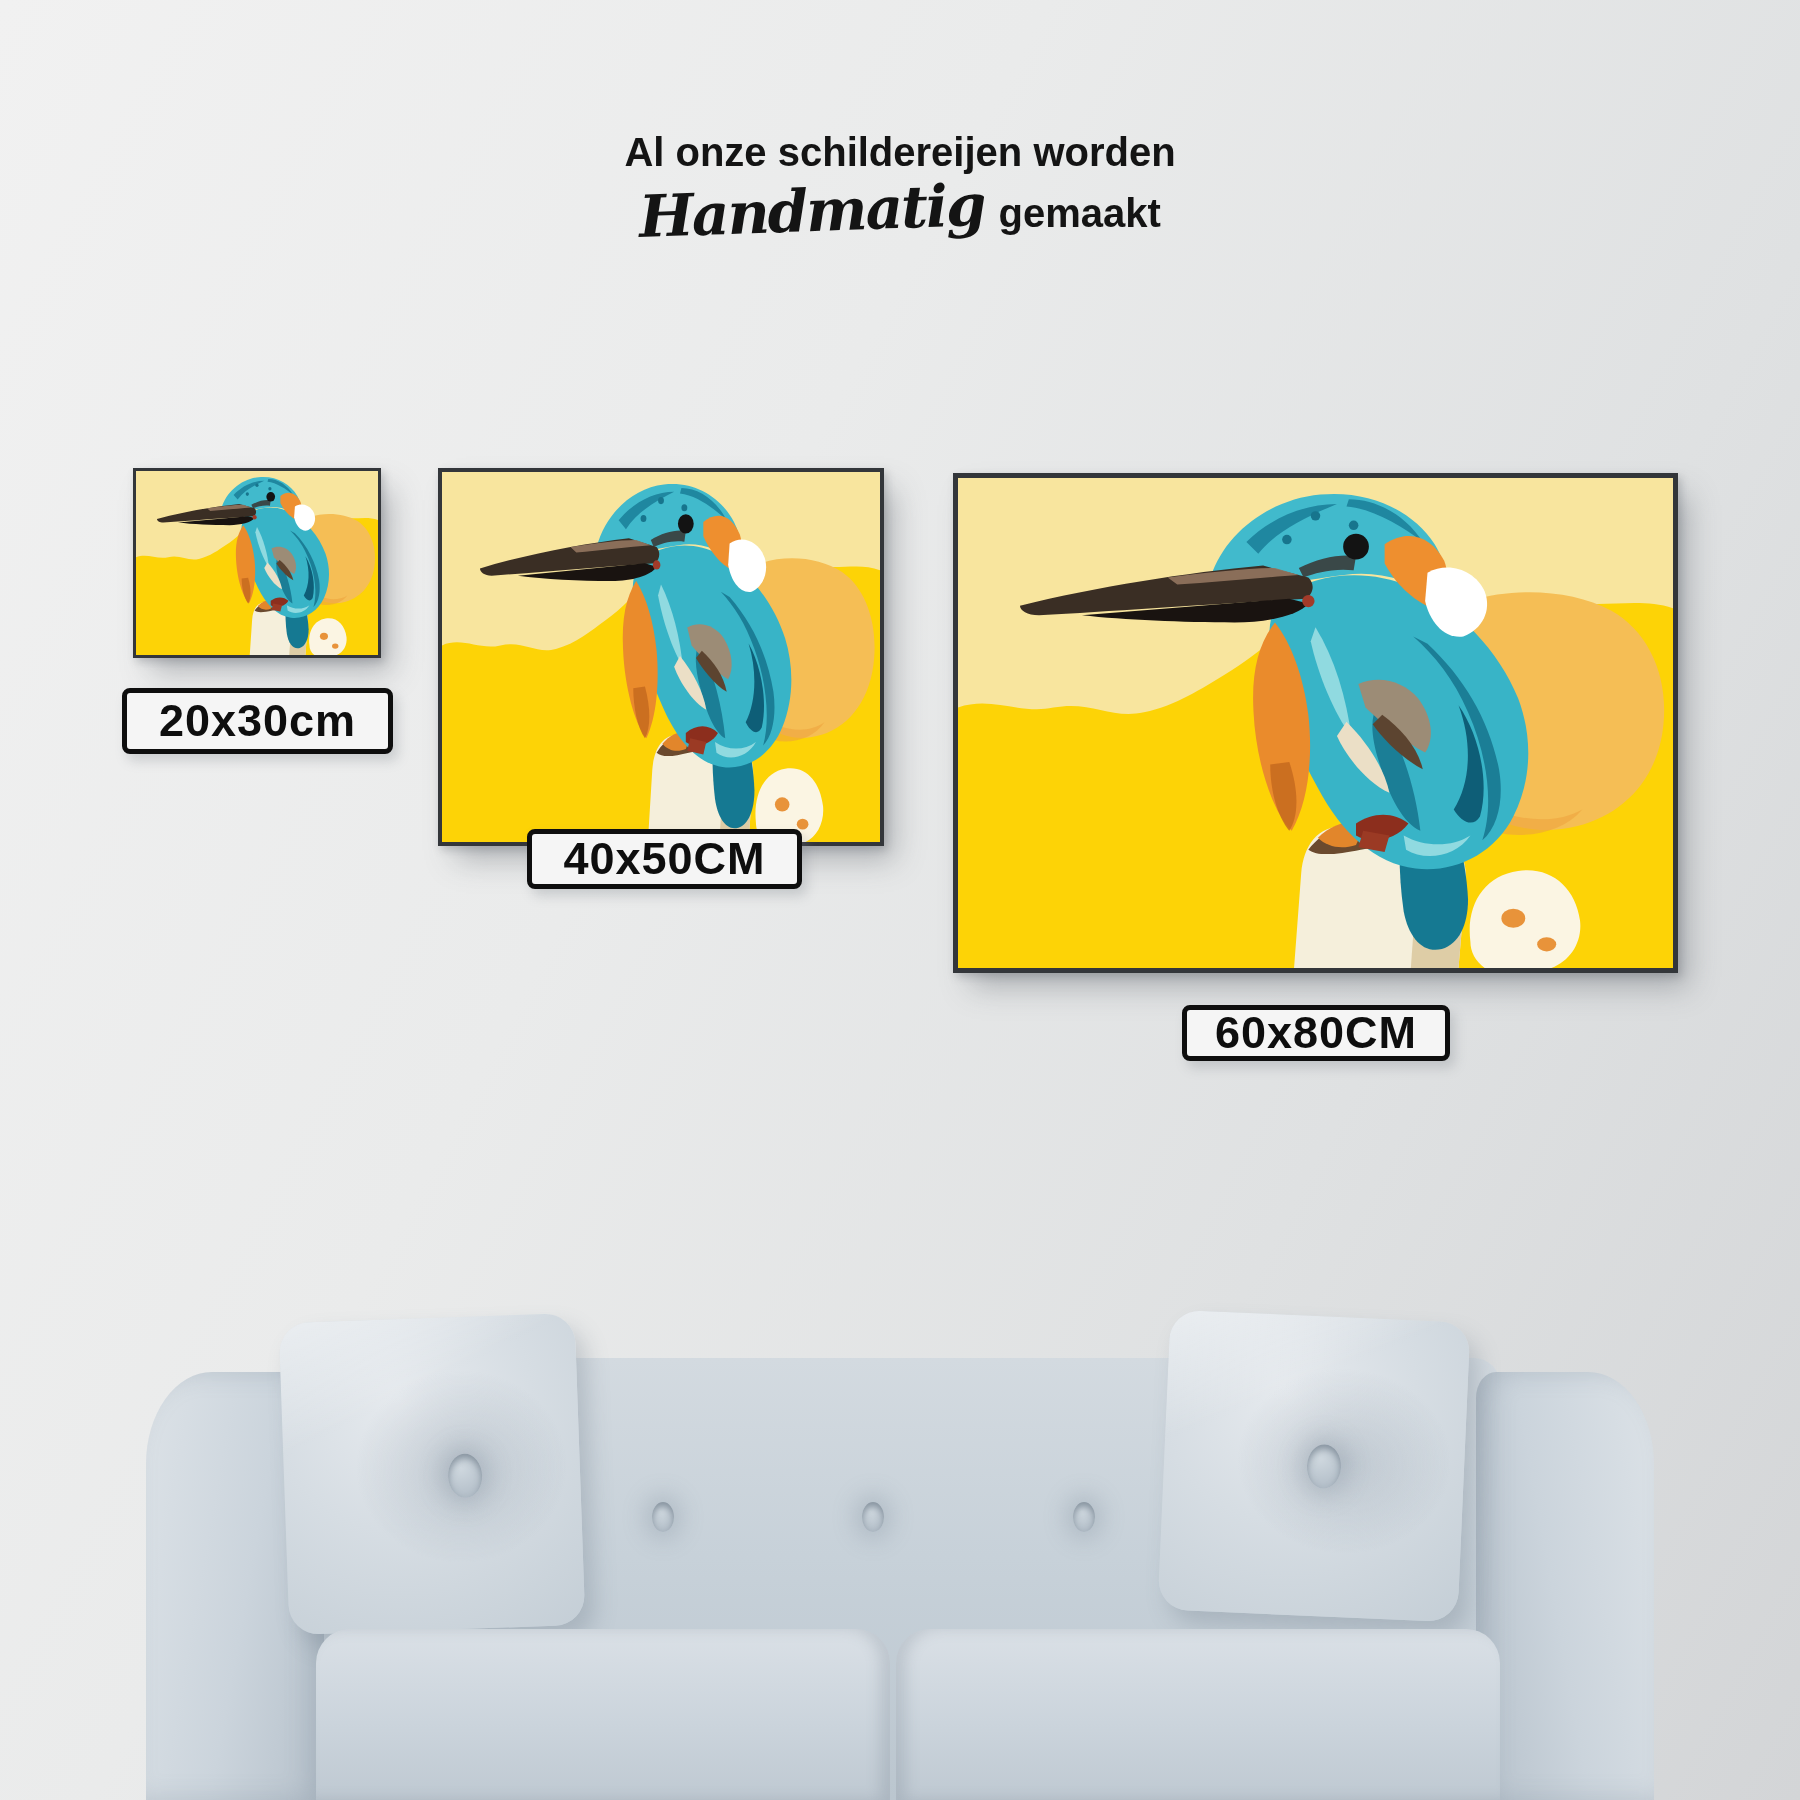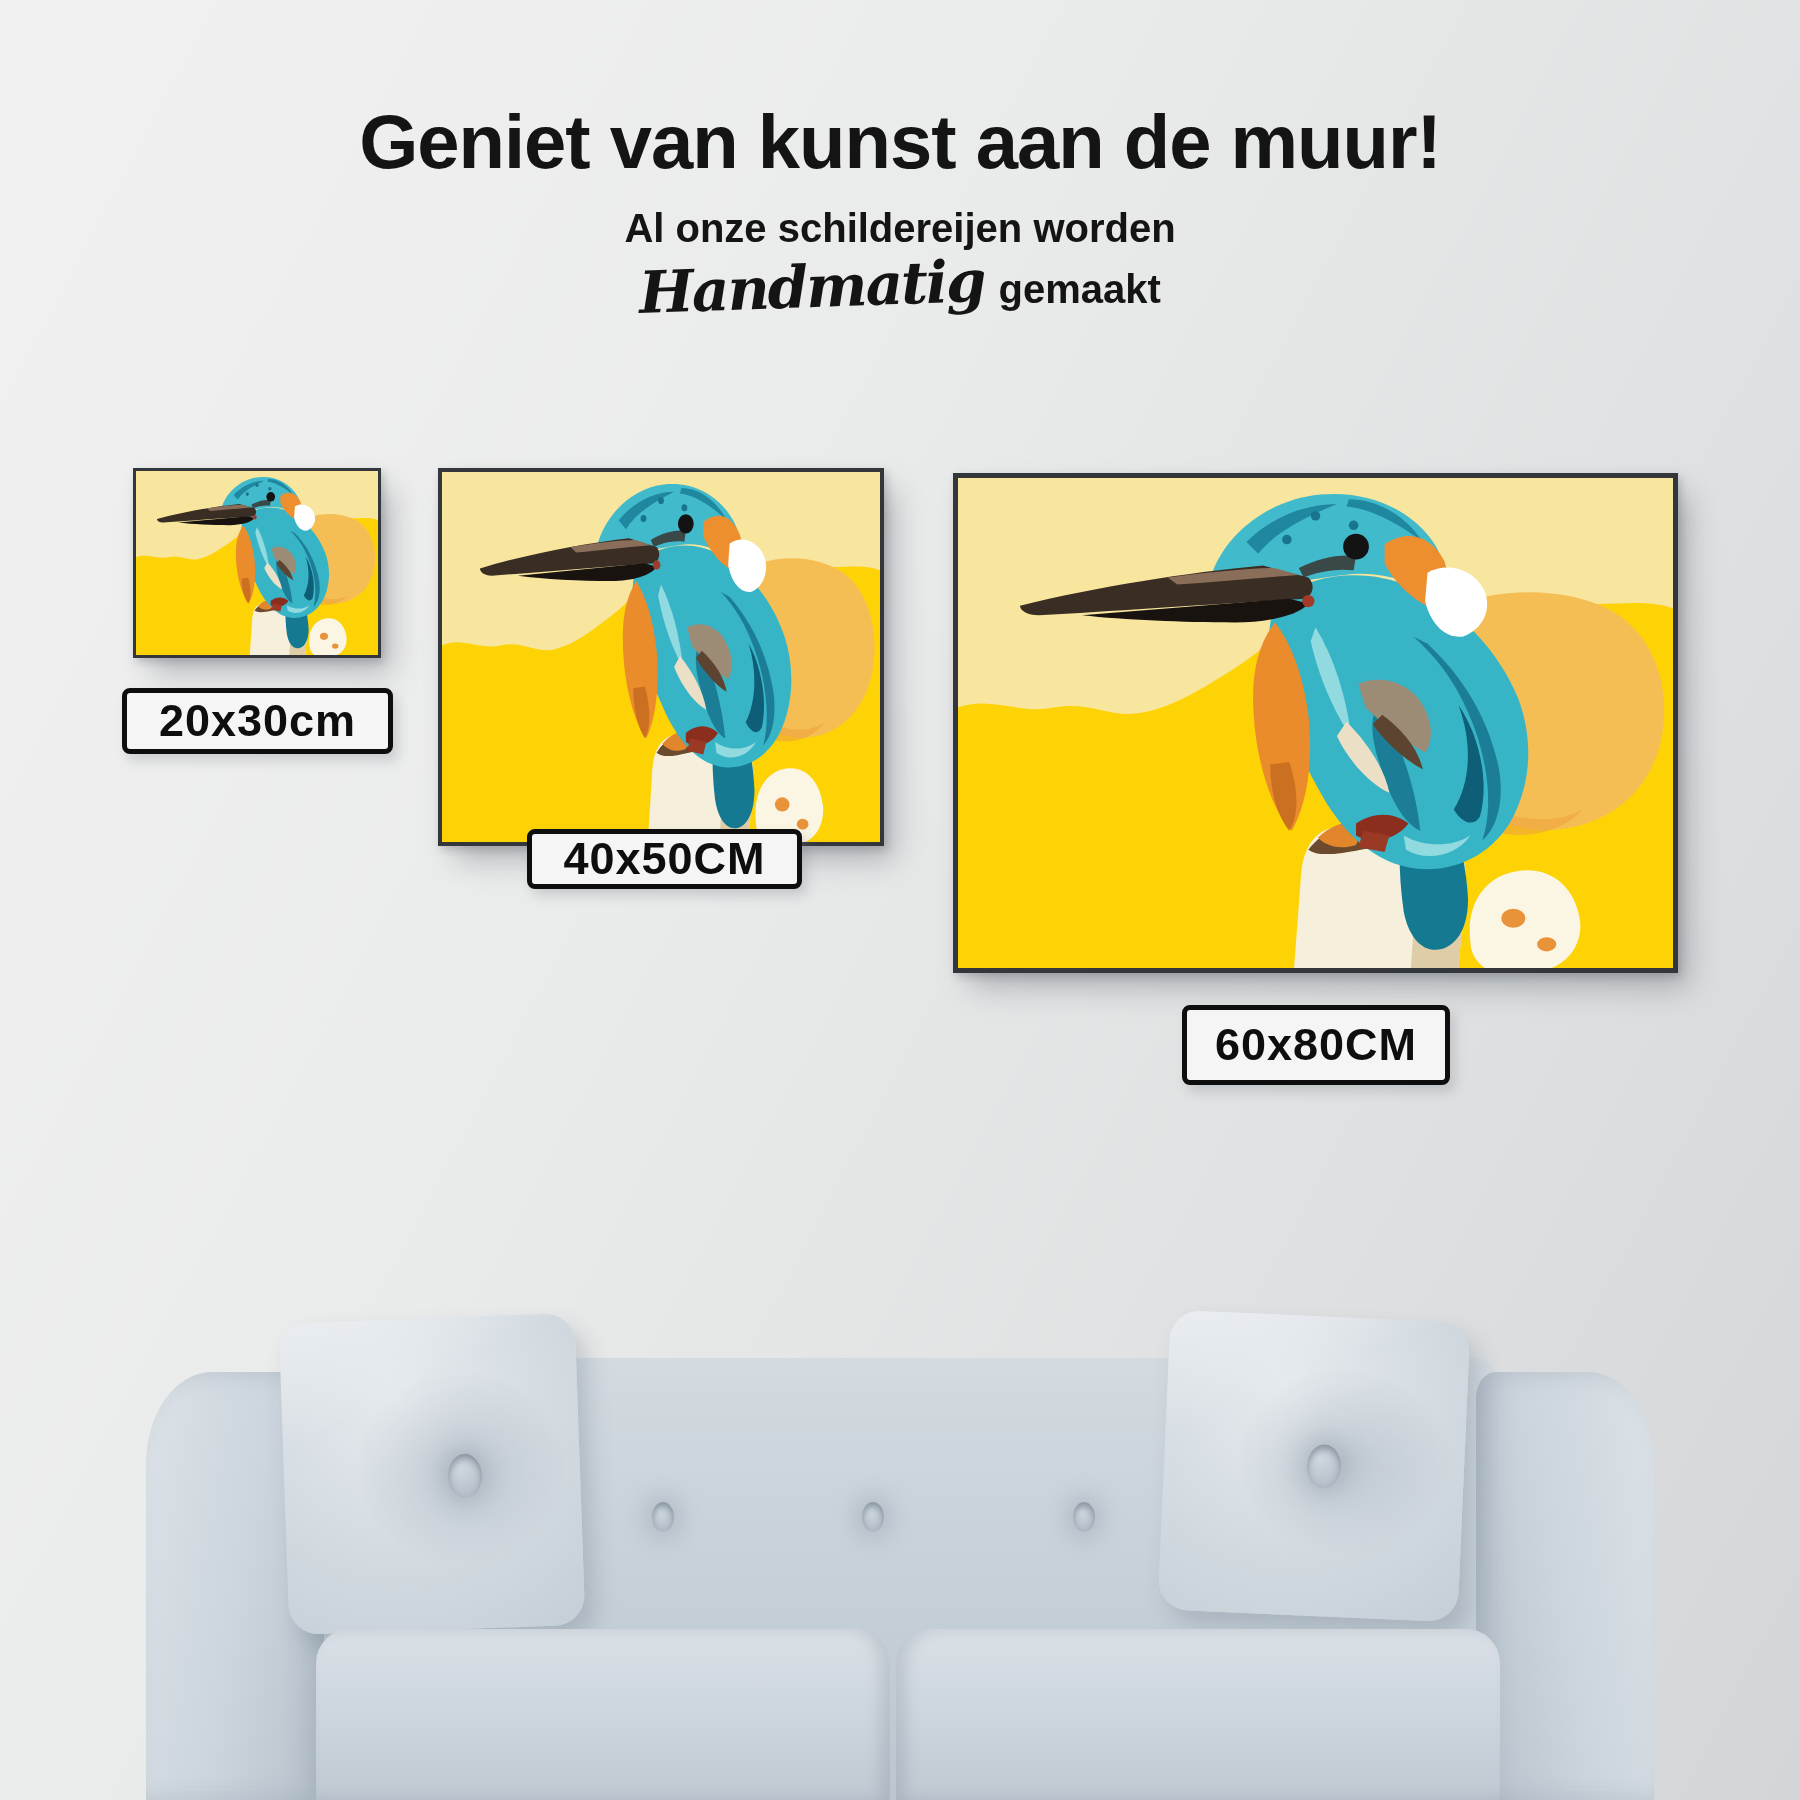--- a/index.html
+++ b/index.html
@@ -29,21 +29,21 @@
   .p-large {left:953px;top:473px;width:725px;height:500px;}
   
   .size-label{
     position:absolute;box-sizing:border-box;border:5px solid #0E0E0E;border-radius:8px;
     background:#F5F5F5;display:flex;align-items:center;justify-content:center;
     font-size:45px;font-weight:700;color:#0E0E0E;letter-spacing:1px;
     box-shadow:5px 7px 12px rgba(120,125,132,.28);
   }
   .l1{left:122px;top:688px;width:271px;height:66px;}
   .l2{left:527px;top:829px;width:275px;height:60px;text-align:center;}
-  .l3{left:1182px;top:1005px;width:268px;height:80px;}
+  .l3{left:1182px;top:1005px;width:268px;height:56px;}
   
   .sofa{position:absolute;left:0;top:0;width:1800px;height:1800px;pointer-events:none;}
   .sofa>div{position:absolute;}
   .sofa-back{
     left:316px;top:1358px;width:1184px;height:442px;z-index:1;
     border-radius:26px 26px 0 0;
     background:linear-gradient(180deg,#D3DAE0 0%,#C7D1D9 45%,#BBC6CF 100%);
   }
   .arm{
     top:1372px;width:178px;height:428px;z-index:2;
@@ -128,21 +128,20 @@
       <path fill="#FFFFFF" d="M197,40 C206,35 217,39 221,48 C224,56 220,64 212,67 C204,68 198,61 196,52 Z"></path>
       <path fill="#3A2E24" d="M26,54 C58,46 96,40 128,37 L147,42 C150,45 149,49 146,51 C110,53 68,56 34,58 C29,58 26,56 26,54 Z"></path>
       <path fill="#93765F" opacity="0.9" d="M88,42 C104,40 121,38 133,38 L143,41 C128,42 108,44 92,45 Z"></path>
       <path fill="#191310" d="M52,58 L139,51 L147,53 C143,58 130,61 116,61 C94,61 70,60 52,58 Z"></path>
       <circle cx="147" cy="52" r="2.6" fill="#A23B2A"></circle>
     </g>
   </defs>
 </svg>
 
 <div class="header">
-  <h1>Geniet van kunst aan de muur!</h1>
   <div class="sub1">Al onze schildereijen worden</div>
   <div class="sub2"><span class="script">Handmatig</span><span>gemaakt</span></div>
 </div>
 
 <div class="painting p-small">
   <svg viewBox="0 0 300 207" preserveAspectRatio="none">
       <use href="#kingfisher-art"></use>
     </svg>
 </div>
 <div class="painting p-medium">

